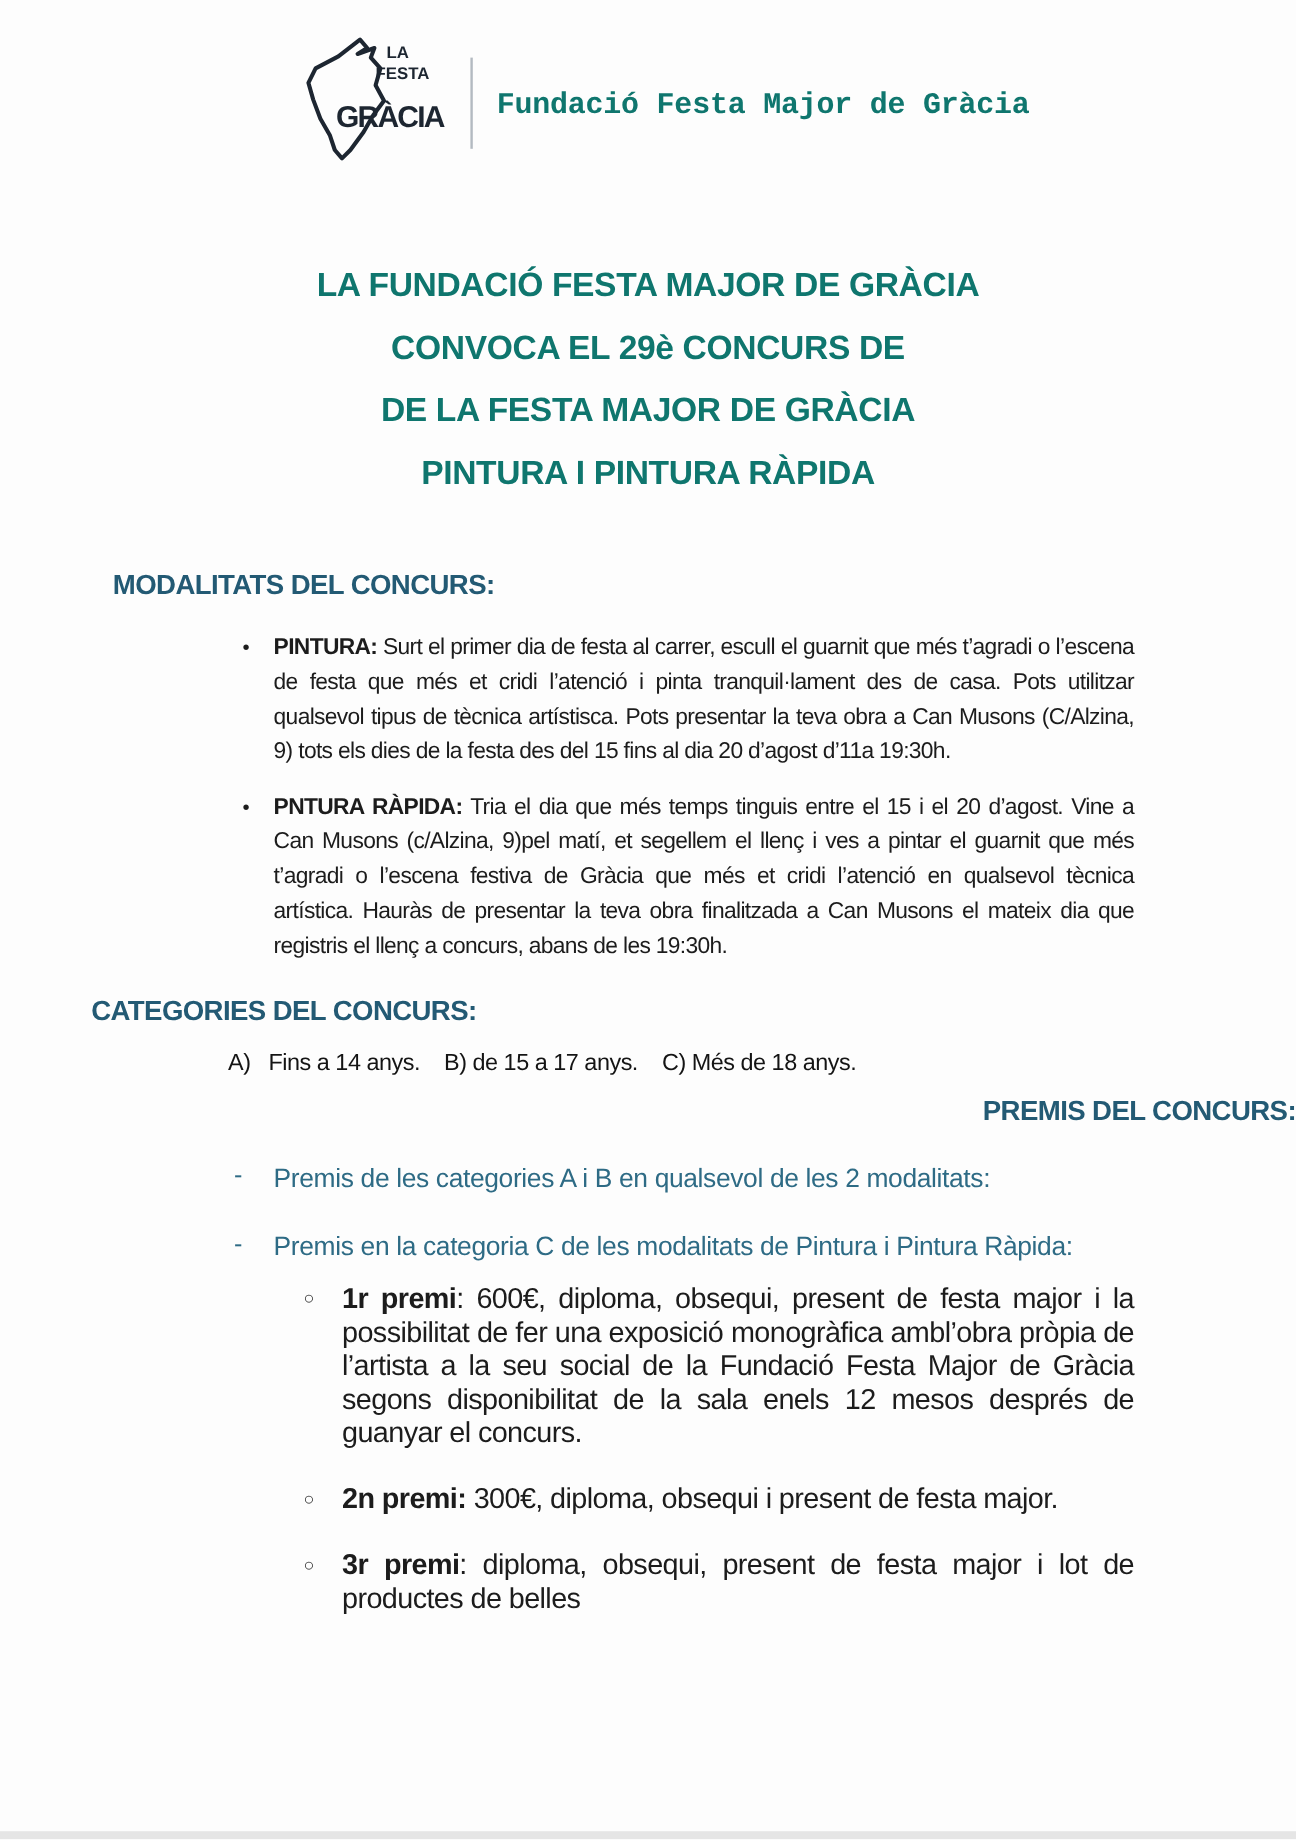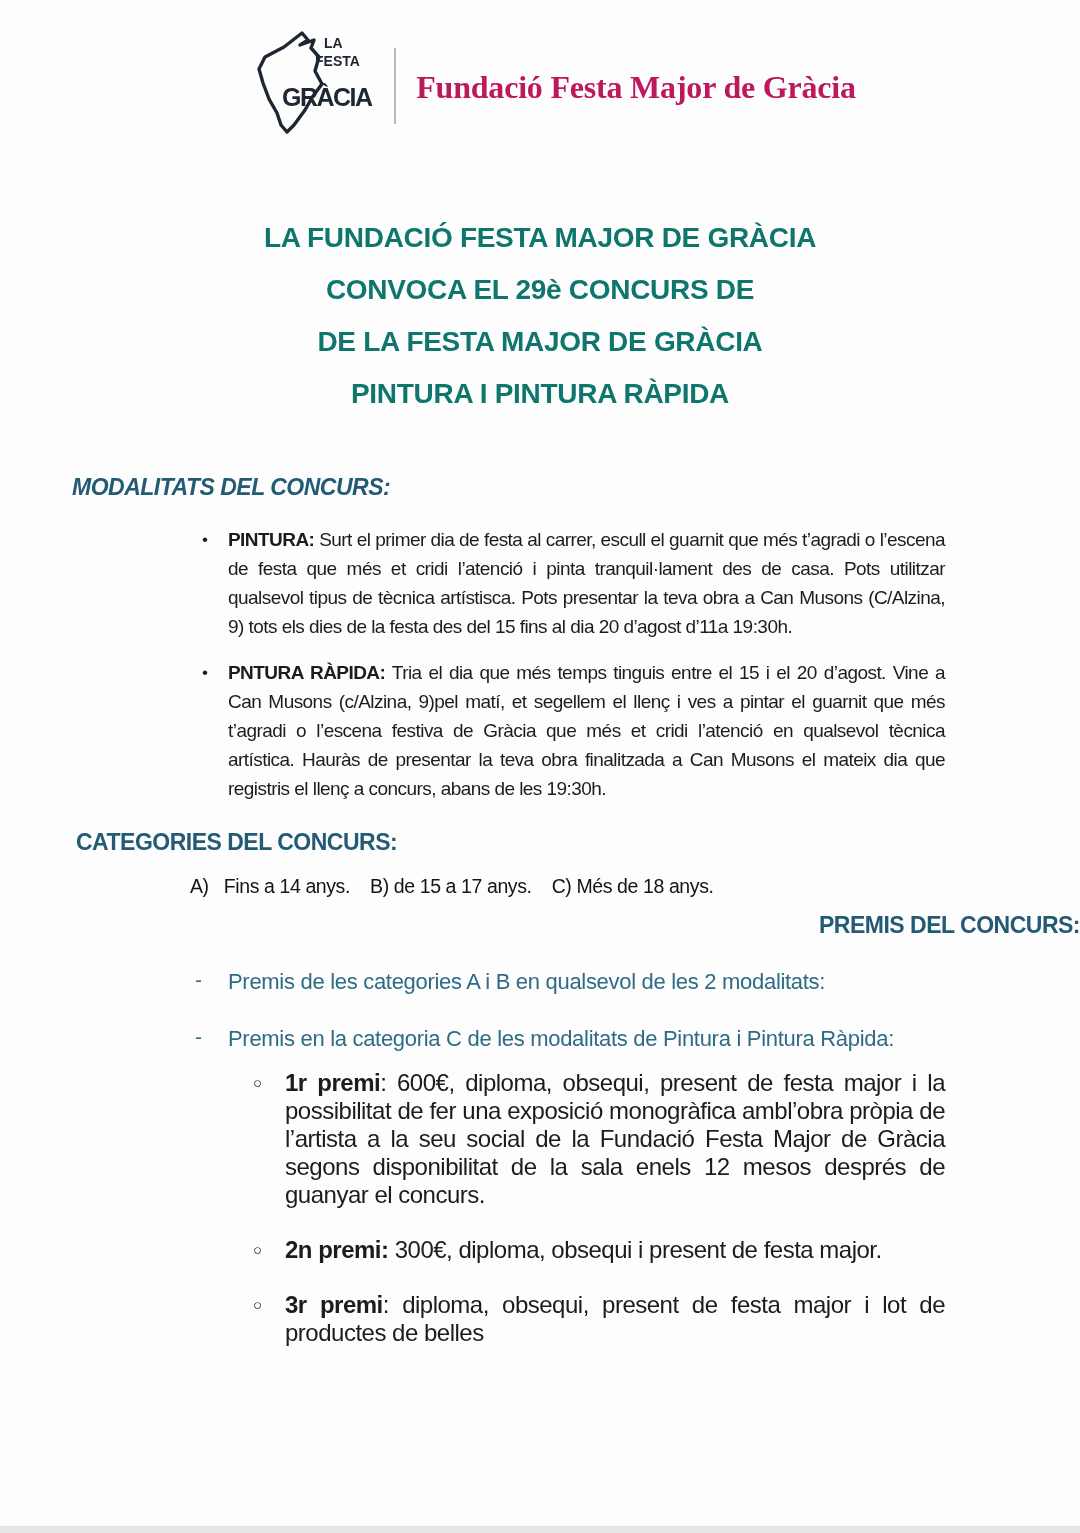--- a/index.html
+++ b/index.html
@@ -16,41 +16,41 @@
   
   .logo-row {
     display:flex; align-items:center; justify-content:center;
     padding-top:26px; gap:14px;padding-left:24px;
   }
   .logo-mark { display:block; }
   .logo-mark text { fill:#1d2631; font-family:"Liberation Sans", sans-serif; font-weight:bold; }
   .logo-outline { fill:none; stroke:#1d2631; stroke-width:3.4; stroke-linejoin:round; stroke-linecap:round; }
   .logo-divider { width:2px; height:76px; background:#b3bac1; margin:8px 6px 0 4px; }
   .org-name {
-    font-family:Liberation Serif, serif;
-    font-weight:bold; font-size:32px; letter-spacing:-0.2px;
-    color:#be185d; padding-top:10px;
+    font-family:Liberation Mono, monospace;
+    font-weight:bold; font-size:25px; letter-spacing:-0.2px;
+    color:#0f766e; padding-top:10px;
   }
 
   
   .doc-title {
     margin:74px 0 0 0;
     text-align:center;
     color:#0f766e;
     font-size:28px; font-weight:bold;
     line-height:52px; letter-spacing:-0.3px;
   }
   .title-line { display:block; }
 
   
   .sec-h {
     color:#235a74; font-size:23px; font-weight:bold;
     letter-spacing:-0.5px; margin:0;
   }
-  .sec-h.modalitats { margin:54px 0 0 72px;font-style:italic; }
+  .sec-h.modalitats { margin:54px 0 0 94px; }
   .sec-h.categories { margin:26px 0 0 76px; }
   .sec-h.premis     { margin:14px 0 0 152px;text-align:right; }
 
   
   .bullet { display:flex; margin:24px 0 0 202px; }
   .bullet .marker {
     flex:none; width:26px; font-size:17px; line-height:29px; color:#1c1c1c;
   }
   .bullet p {
     margin:0; width:717px; text-align:justify;

